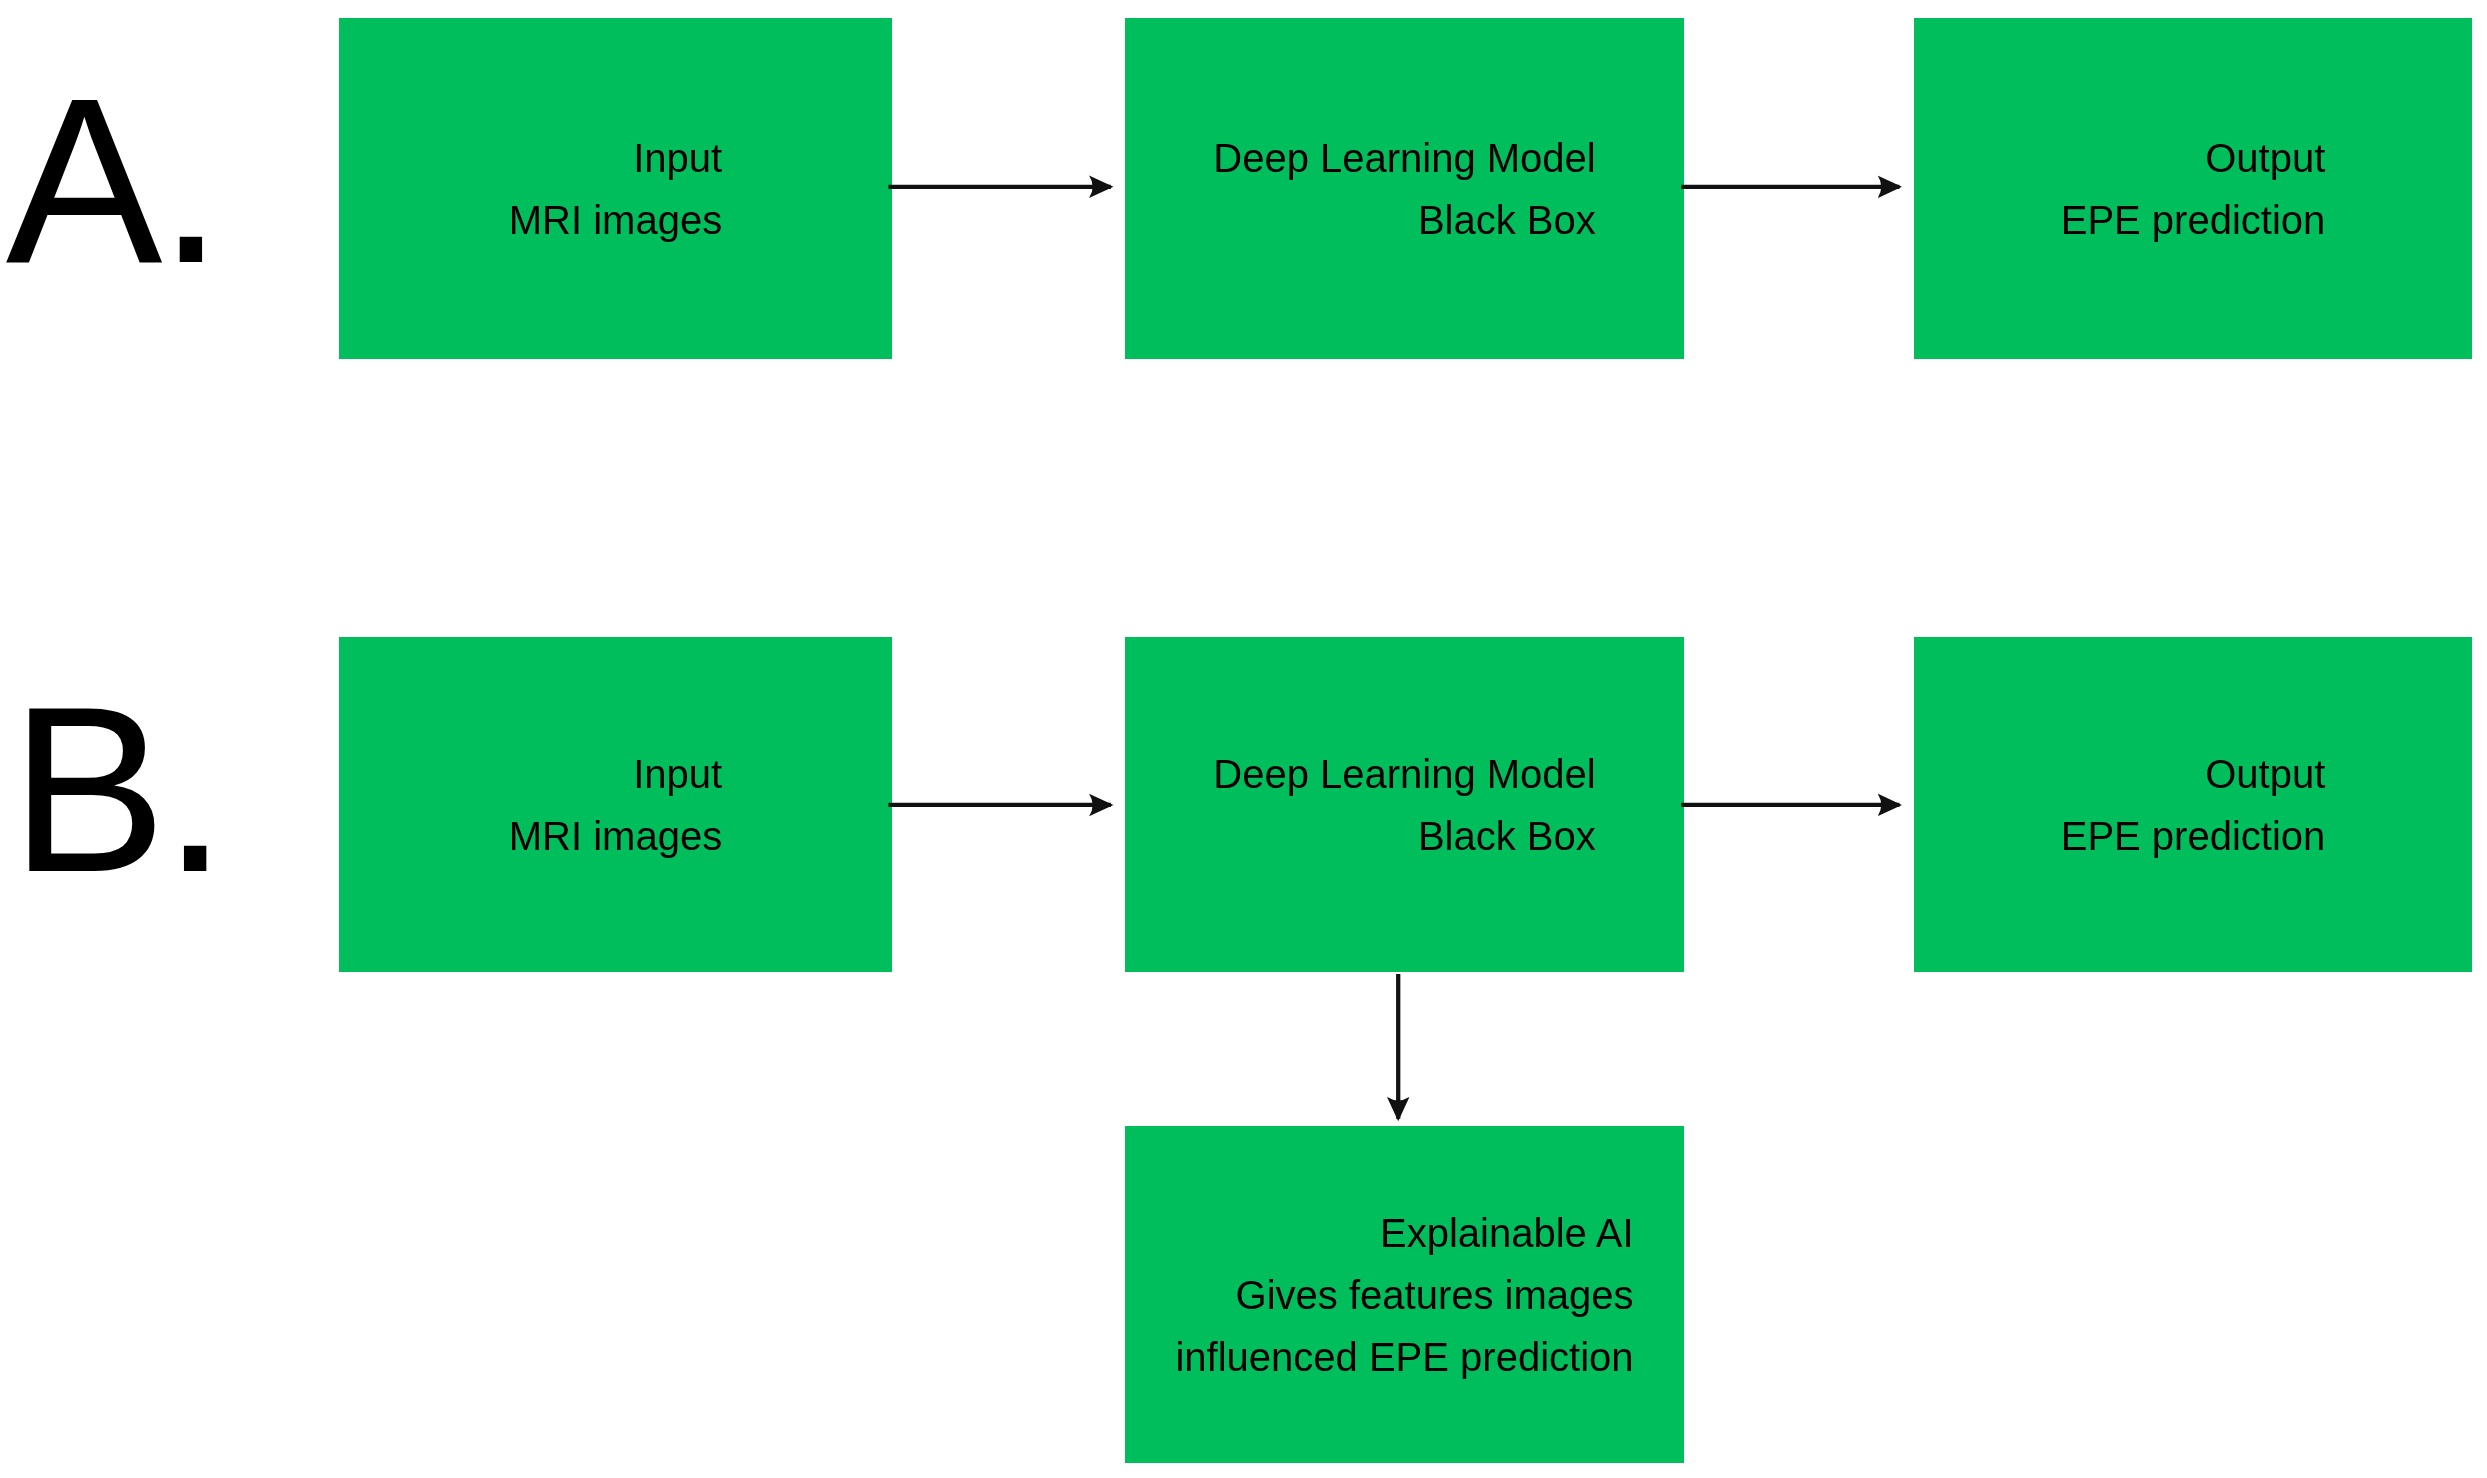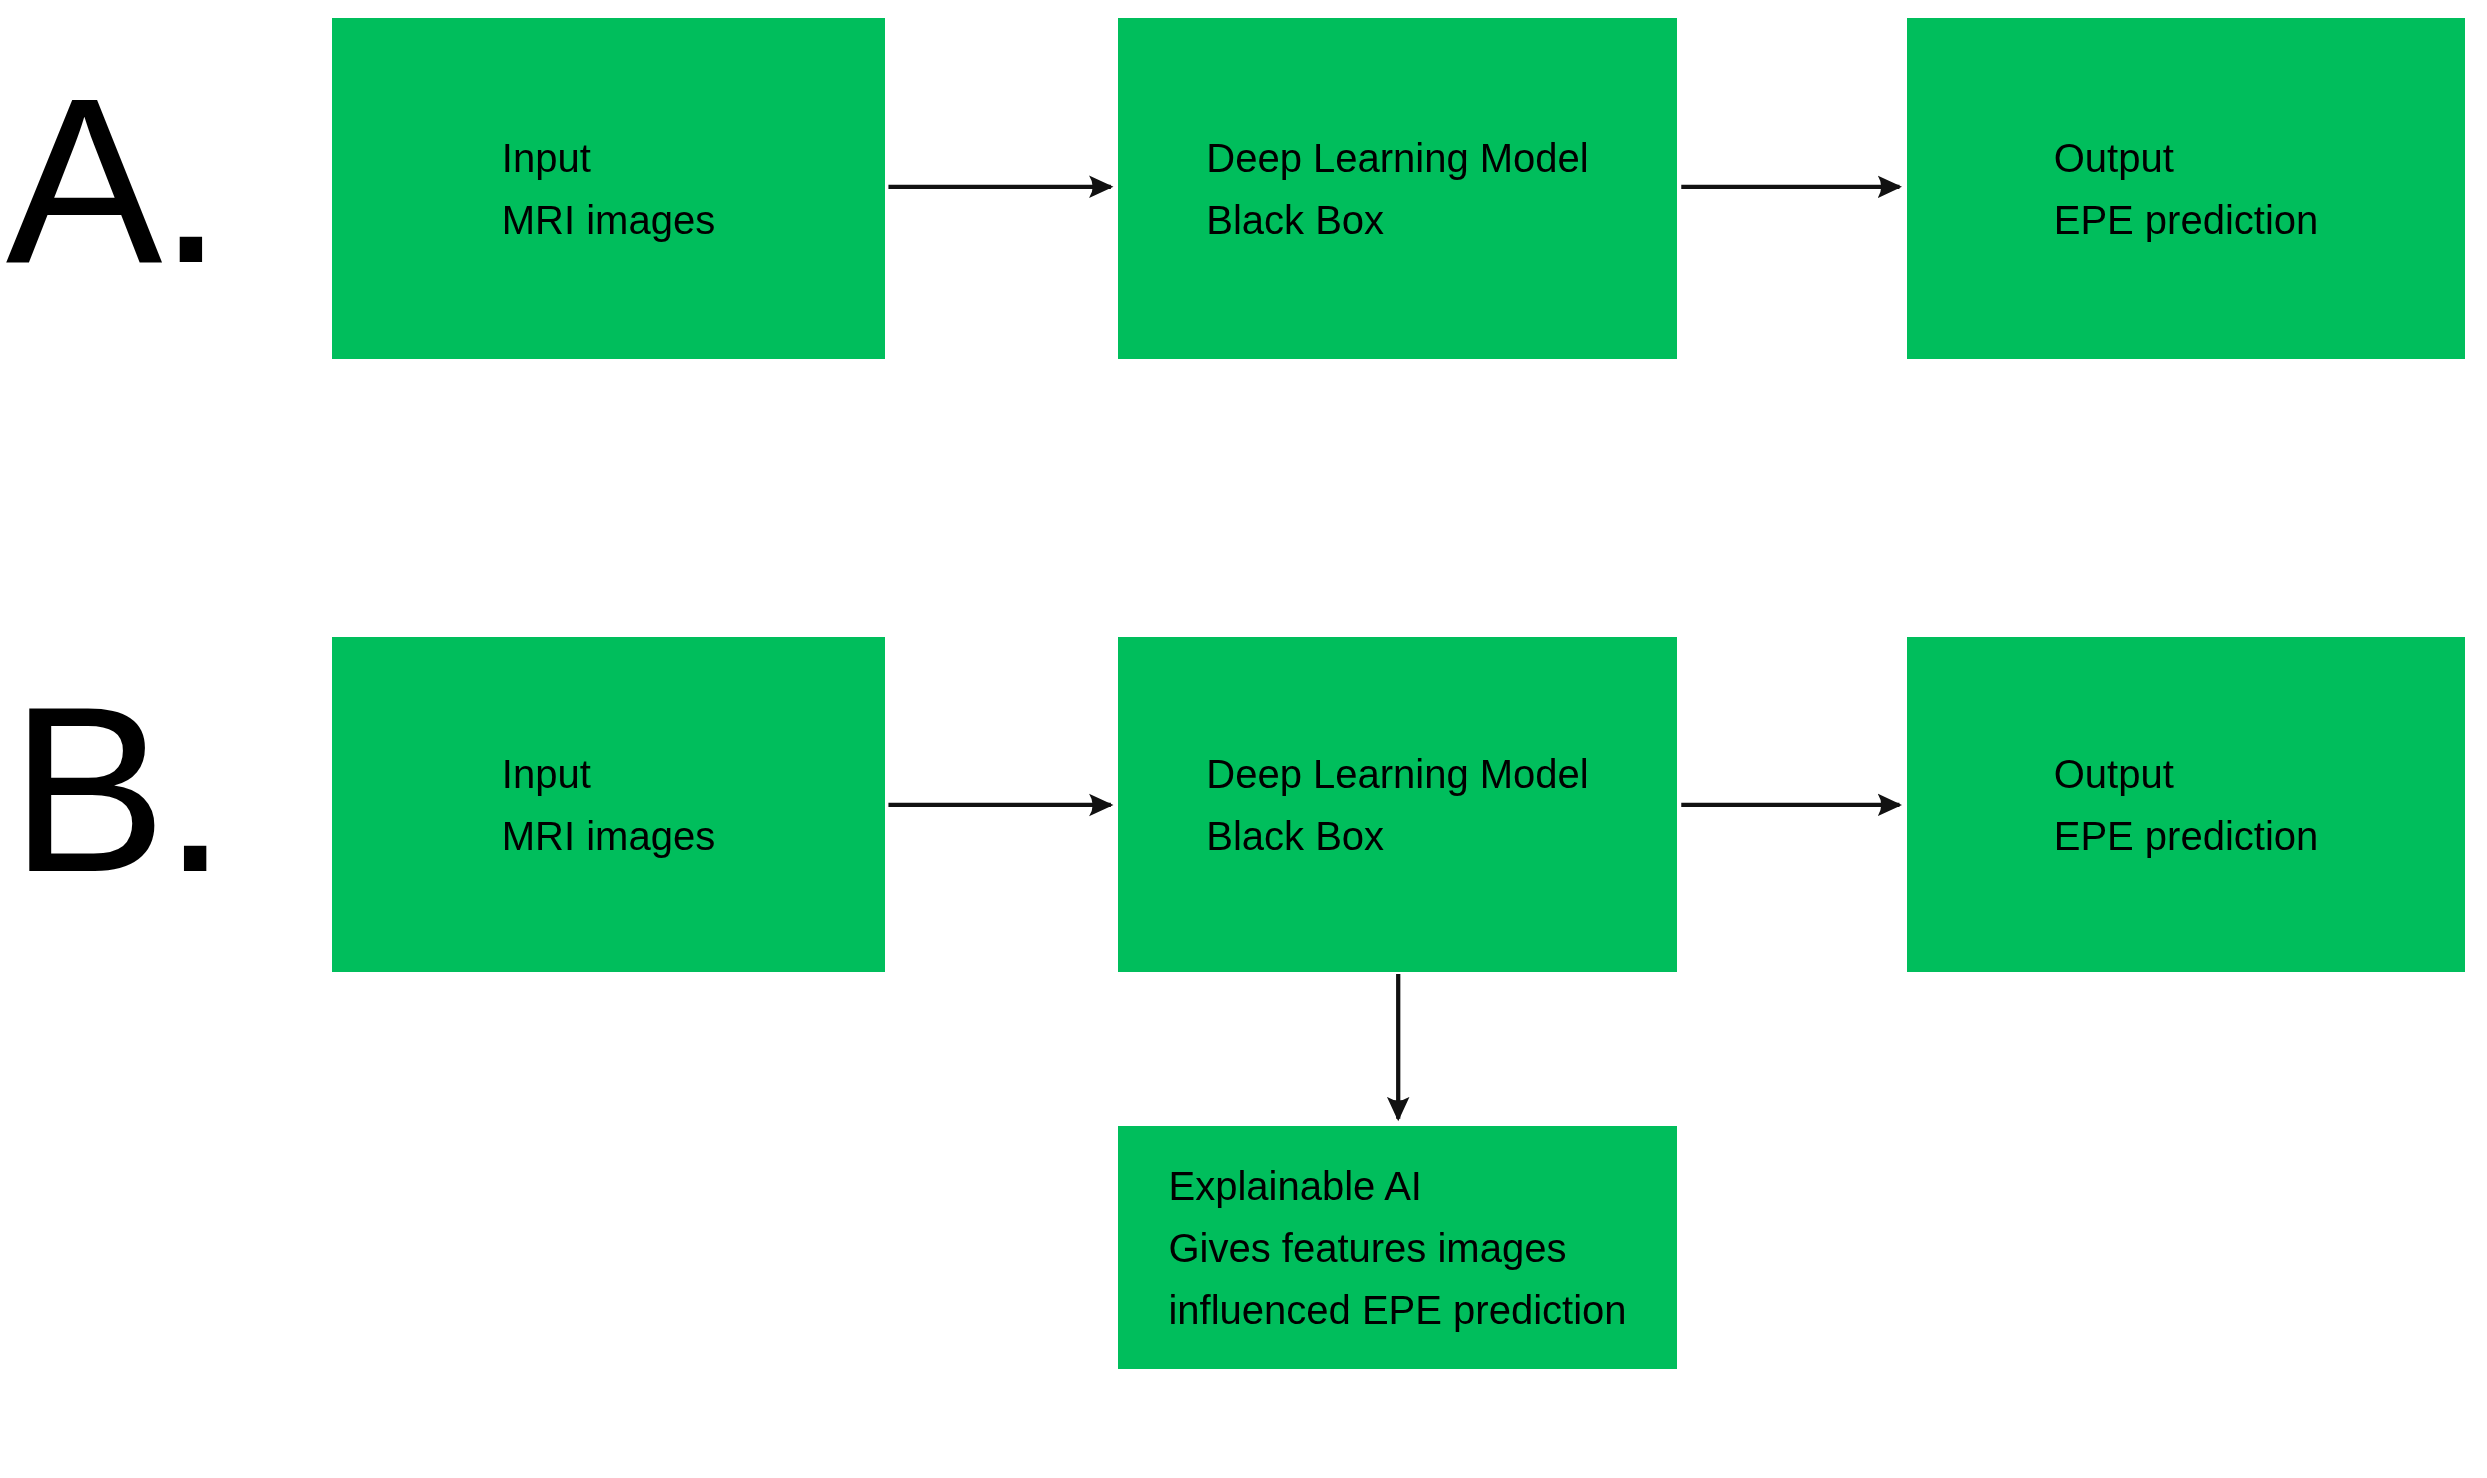--- a/index.html
+++ b/index.html
@@ -25,21 +25,22 @@
     font-weight:400;
     letter-spacing:-4.3px;
     white-space:nowrap;
   }
   .flow-box{
     position:absolute;
     background:var(--box-fill);
     display:flex;
     align-items:center;
     justify-content:center;
-    text-align:left;
+    text-align:right;
+    margin-left:7px;
   }
   .box-text{
     color:var(--box-text);
     font-size:40px;
     line-height:62px;
     font-weight:400;
   }
   .box-text .line{display:block;white-space:nowrap;}
   svg.arrow-layer{
     position:absolute;left:0;top:0;
@@ -90,21 +91,21 @@
     </div>
   </div>
 
   <div class="flow-box" style="left:1907px;top:637px;width:558px;height:335px;">
     <div class="box-text">
       <span class="line">Output</span>
       <span class="line">EPE prediction</span>
     </div>
   </div>
 
-  <div class="flow-box" style="left:1118px;top:1126px;width:559px;height:243px;">
+  <div class="flow-box" style="left:1118px;top:1126px;width:559px;height:337px;">
     <div class="box-text">
       <span class="line">Explainable AI</span>
       <span class="line">Gives features images</span>
       <span class="line">influenced EPE prediction</span>
     </div>
   </div>
 
   <svg class="arrow-layer" viewBox="0 0 3488 2073" xmlns="http://www.w3.org/2000/svg">
     <defs>
       <marker id="ah" viewBox="0 0 10 10" refX="8.5" refY="5" markerWidth="6" markerHeight="6" orient="auto-start-reverse">

